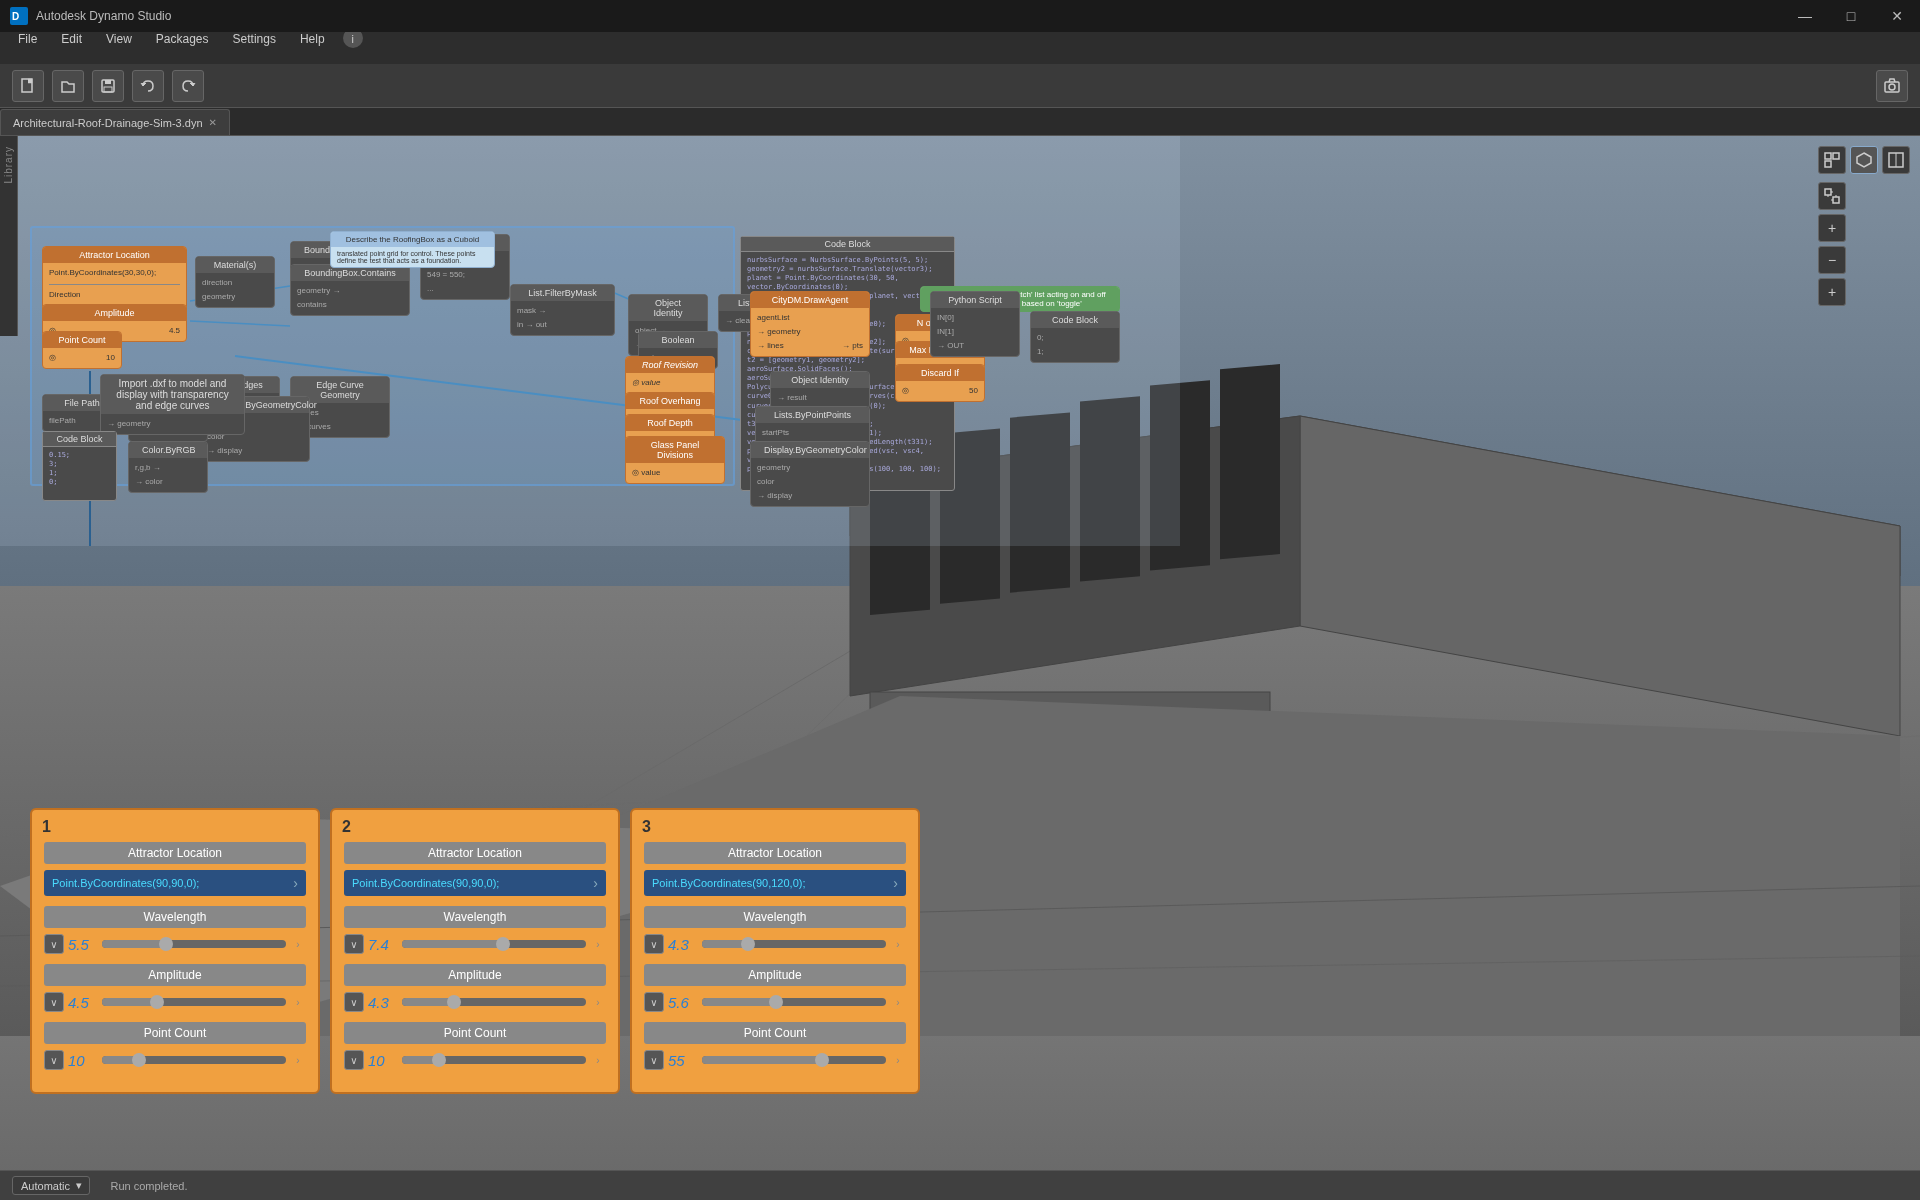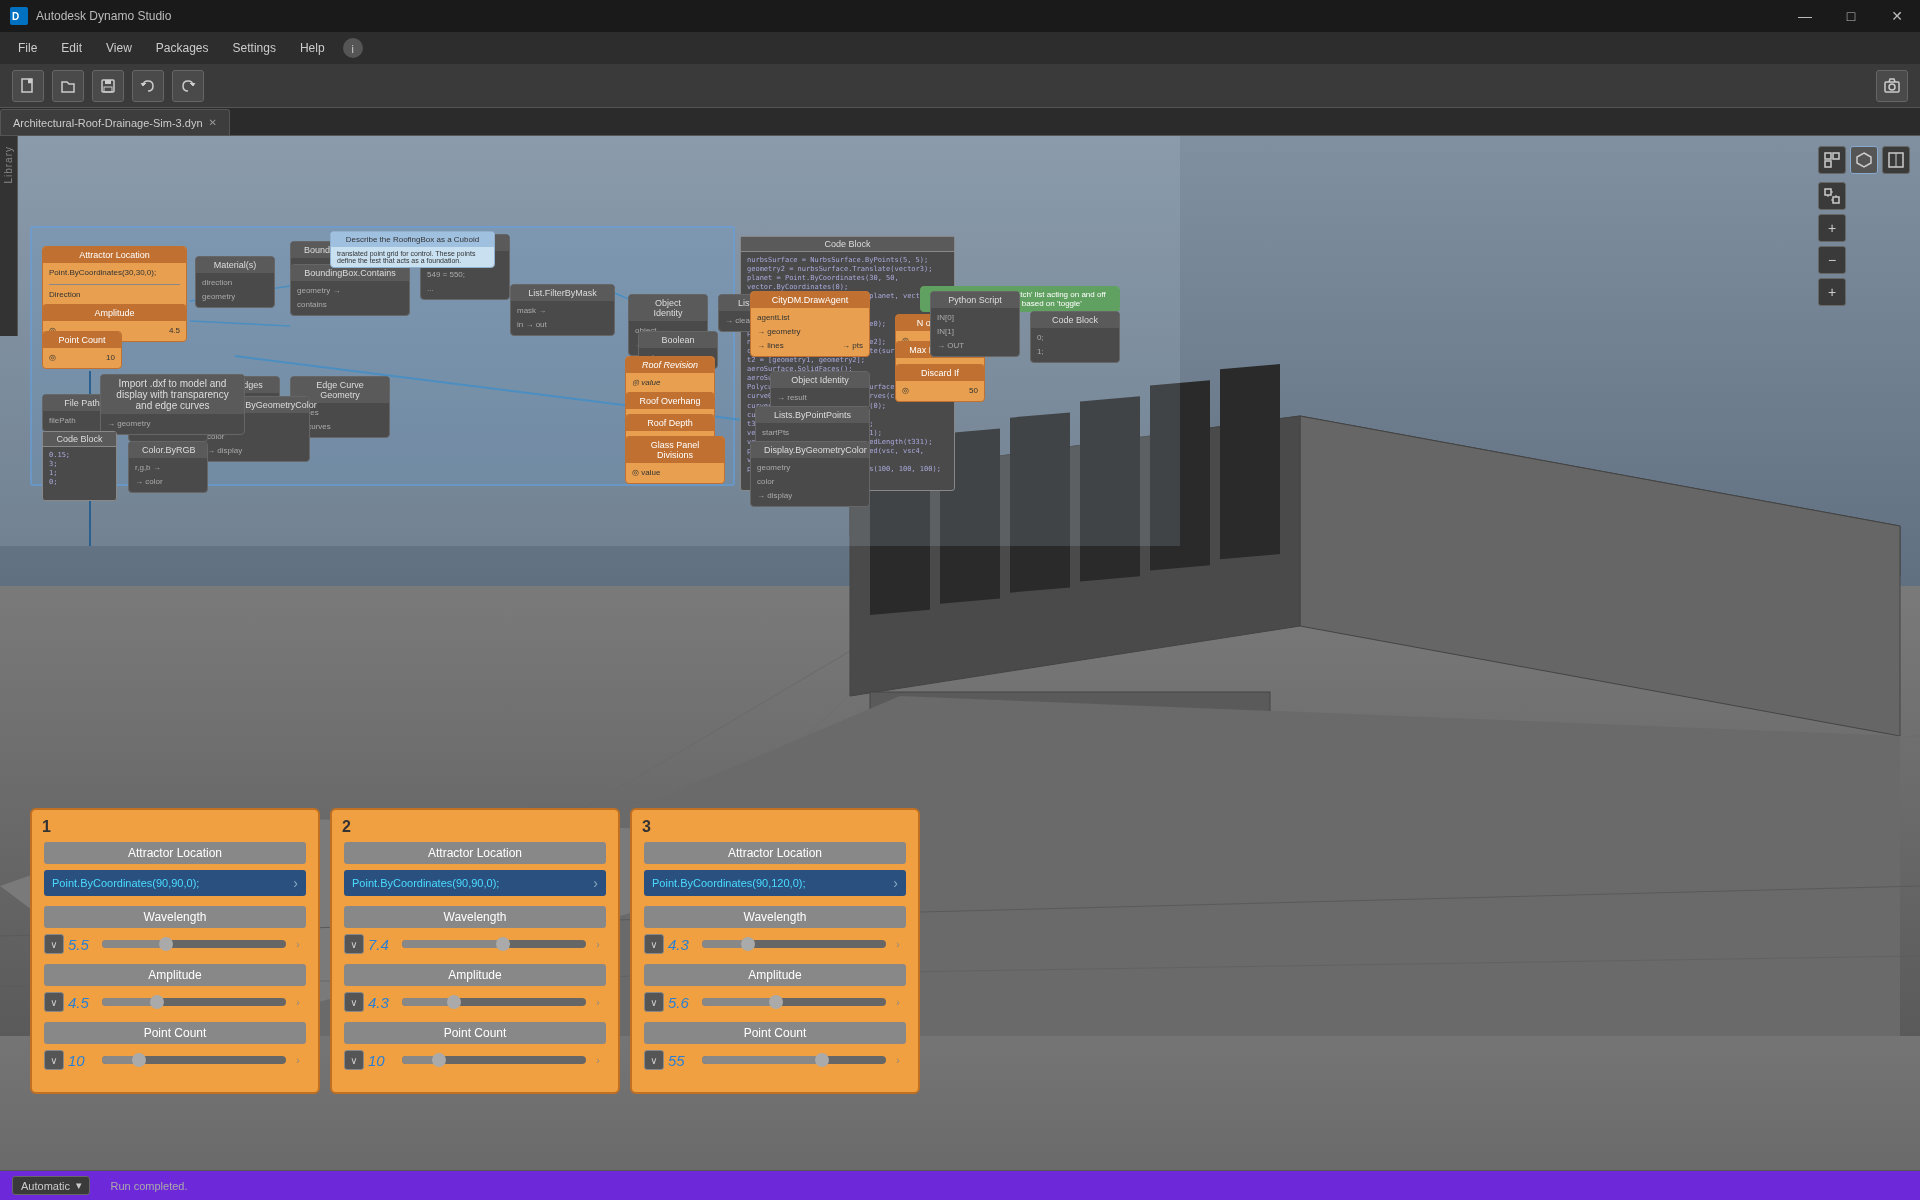--- a/index.html
+++ b/index.html
@@ -49,21 +49,21 @@
       font-size: 14px;
       cursor: pointer;
     }
 
     
     #menu-bar {
       width: 100%;
       height: 28px;
       background: #2d2d2d;
       display: flex;
-      align-items: center;
+      align-items: flex-end;
       padding: 16px 8px;
       gap: 4px;
     }
     #menu-bar .menu-item {
       padding: 2px 10px;
       color: #ccc;
       font-size: 12px;
       cursor: pointer;
       border-radius: 2px;
     }
@@ -382,21 +382,21 @@
       transform: rotate(180deg);
       font-size: 10px;
       color: #888;
       letter-spacing: 1px;
     }
 
     
     #status-bar {
       width: 100%;
       height: 30px;
-      background: #6d28d9;
+      background: #404040;
       border-top: 1px solid #555;
       display: flex;
       align-items: center;
       padding: 0 12px;
       gap: 20px;
       position: absolute;
       bottom: 0;
     }
 
     .status-dropdown {

